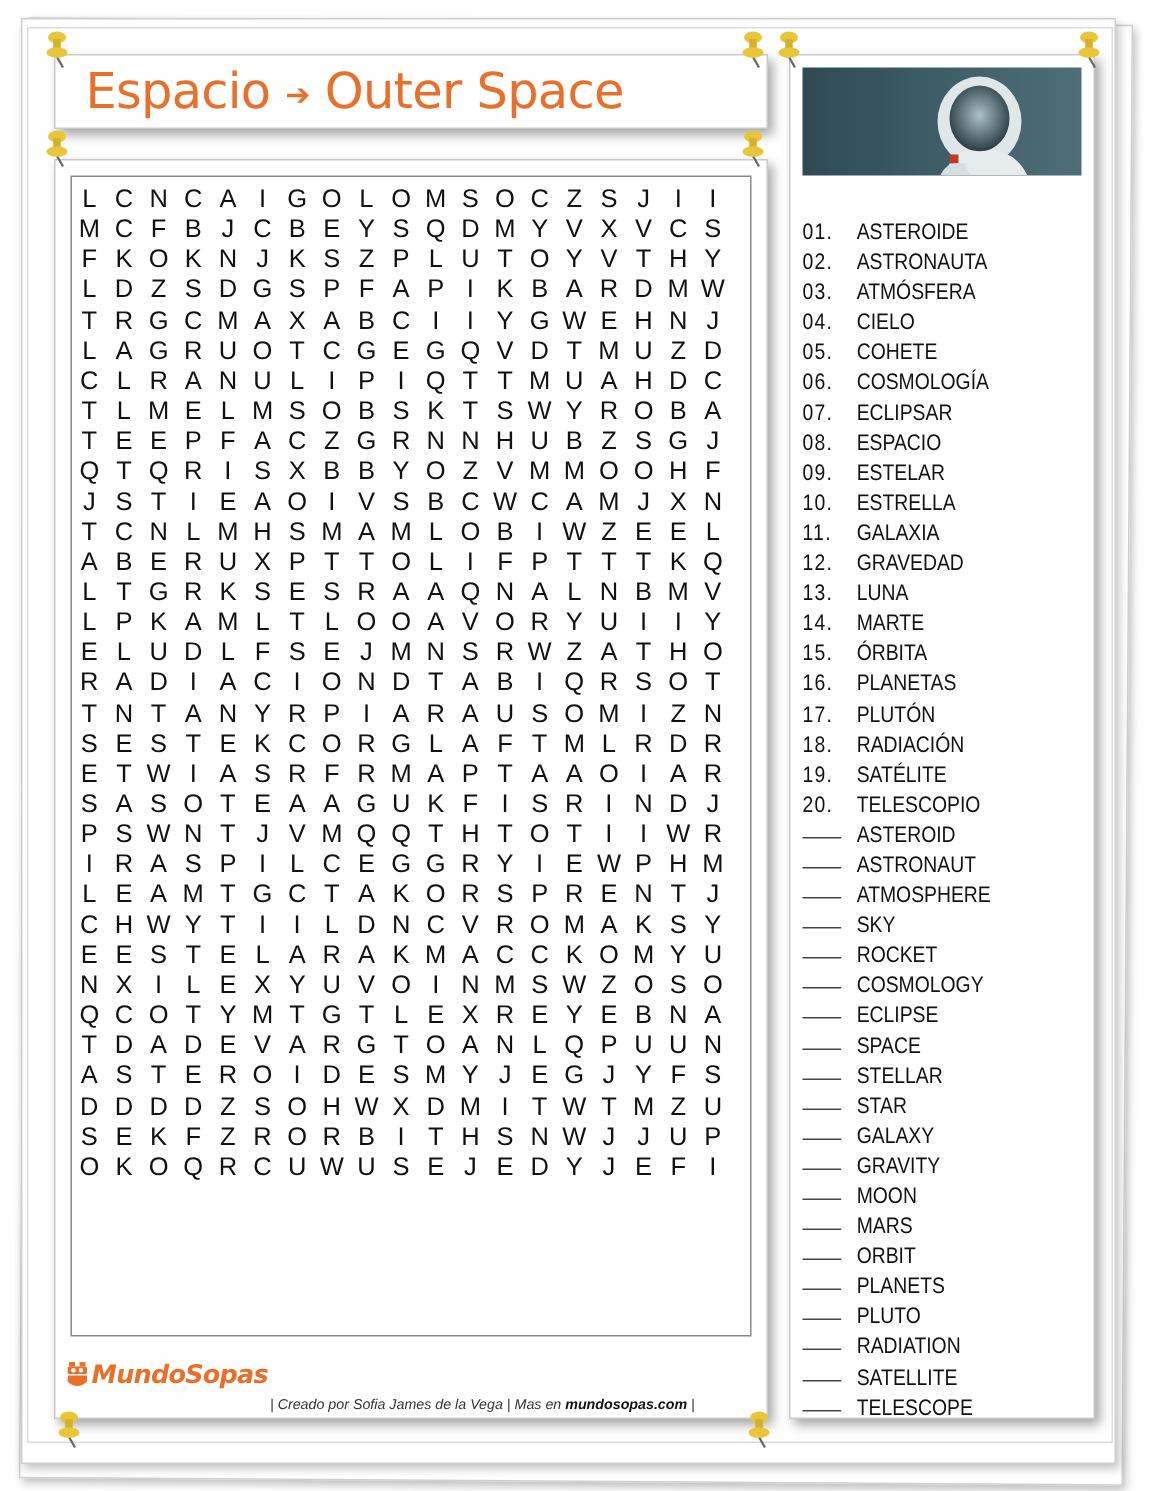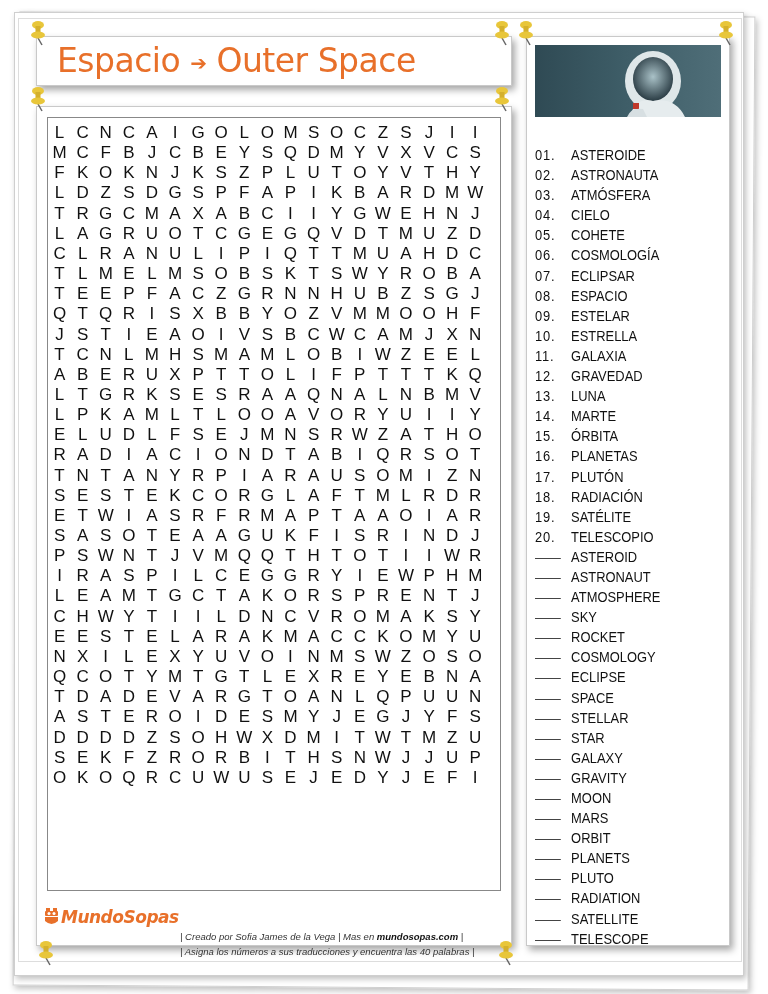--- a/index.html
+++ b/index.html
@@ -786,21 +786,20 @@
           <circle cx="9" cy="5.5" r="1.5" fill="#fff"></circle>
           <path d="M0 9 H13 V13 Q6.5 19 0 13 Z" fill="#e8702a"></path>
         </svg>
       </div>
       <span class="logo-text">MundoSopas</span>
     </div>
     <div class="credits">
       <div>
         <span>| Creado por Sofia James de la Vega | Mas en </span><b>mundosopas.com</b> |
       </div>
-      <div>| Asigna los números a sus traducciones y encuentra las 40 palabras |</div>
     </div>
   </div>
 </div>
 
 <div class="card list-card">
   <div class="photo">
     <svg width="186" height="72" viewBox="0 0 186 72">
       <defs>
         <radialGradient id="visor" cx="50%" cy="45%" r="55%">
           <stop offset="0%" stop-color="#aac2c8"></stop>

